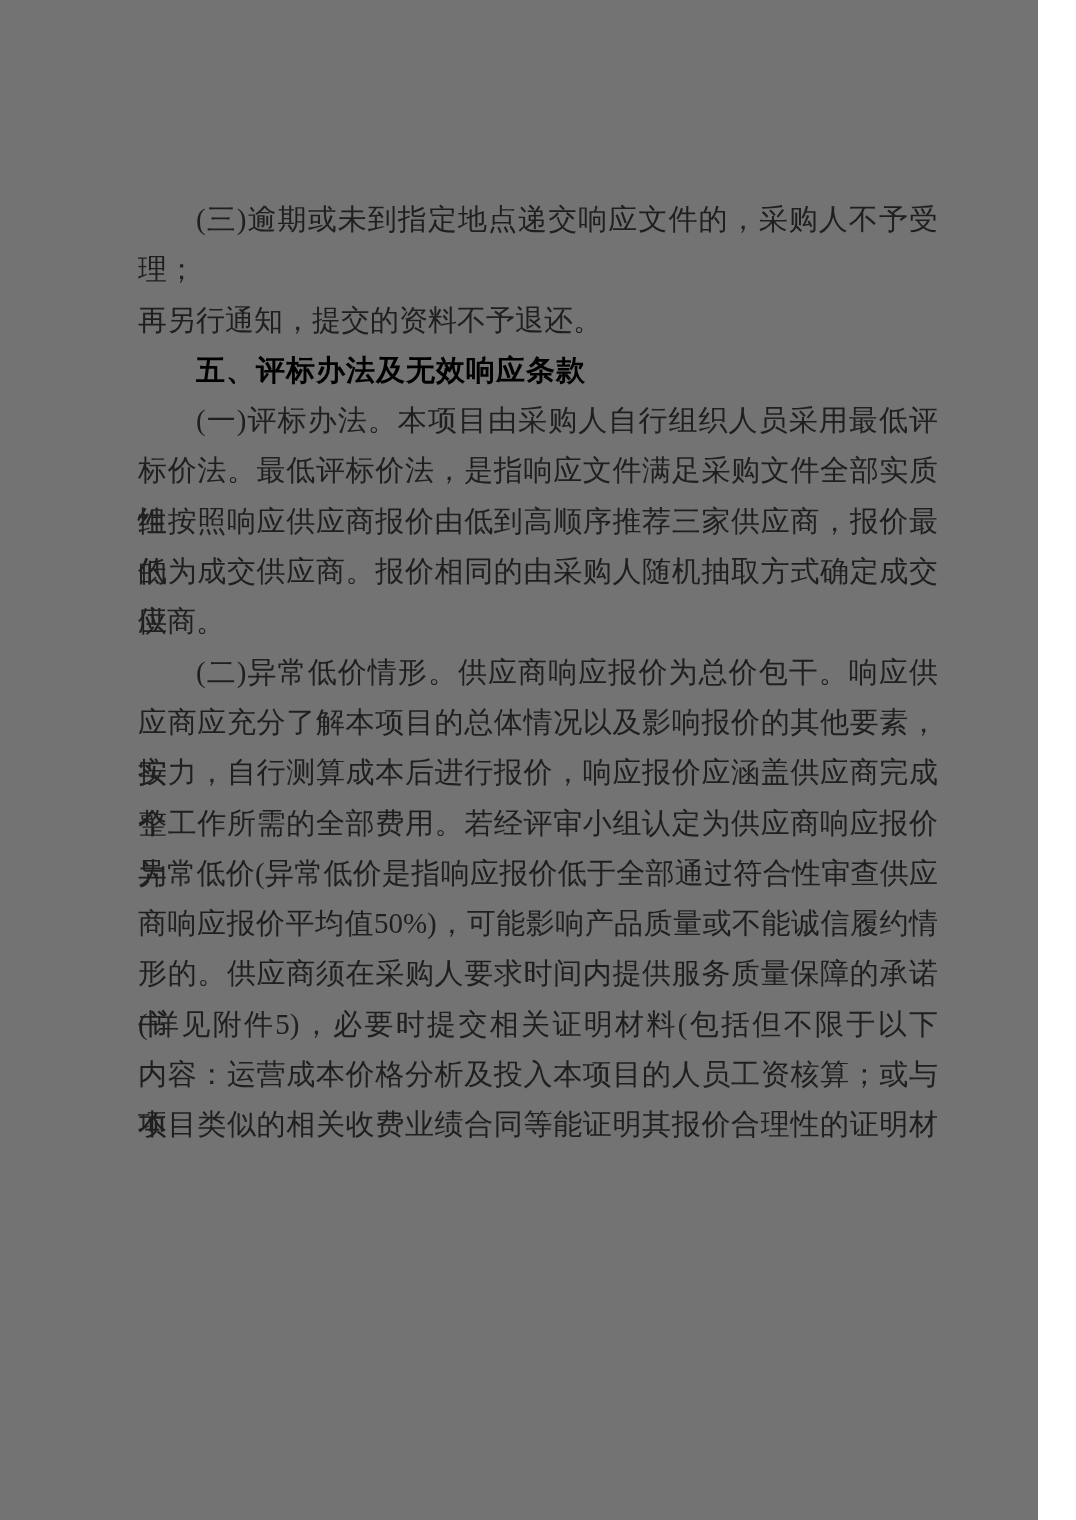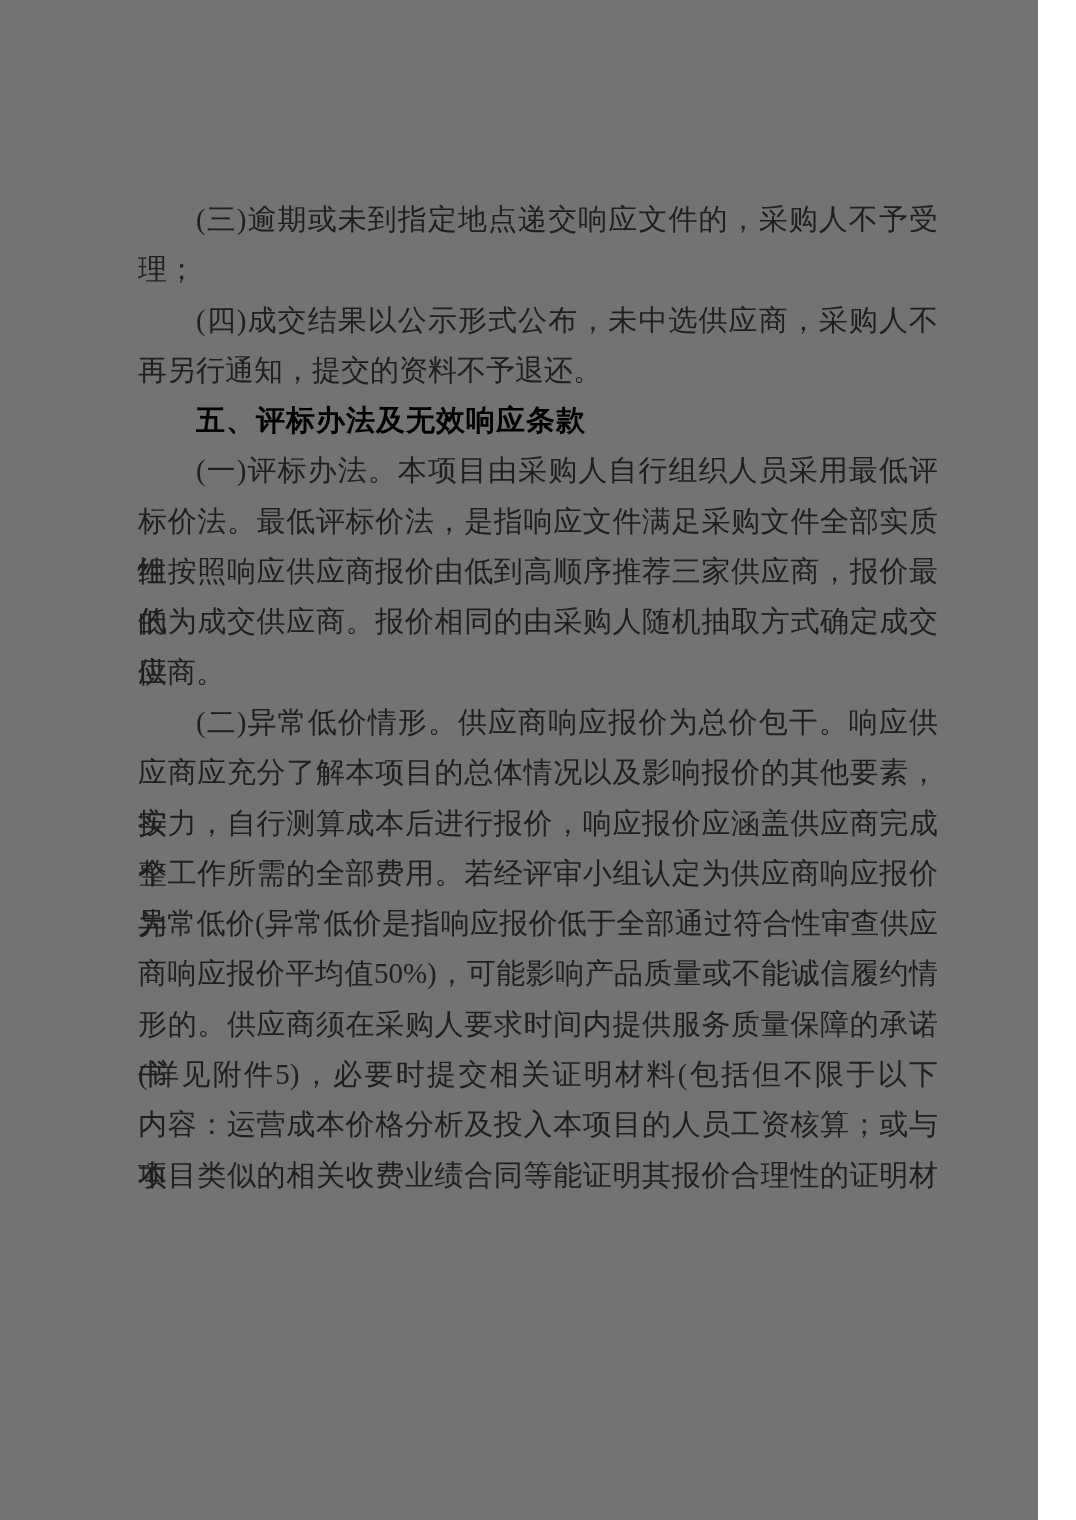--- a/index.html
+++ b/index.html
@@ -46,21 +46,20 @@
     letter-spacing: 1px;
   }
 </style>
 </head>
 <body>
 
 <div class="page">
   <div class="doc-body">
       <div class="line indent justify">(三)逾期或未到指定地点递交响应文件的，采购人不予受</div>
       <div class="line">理；</div>
-      <div class="line indent justify">(四)成交结果以公示形式公布，未中选供应商，采购人不</div>
       <div class="line">再另行通知，提交的资料不予退还。</div>
       <div class="line indent heading">五、评标办法及无效响应条款</div>
       <div class="line indent justify">(一)评标办法。本项目由采购人自行组织人员采用最低评</div>
       <div class="line justify">标价法。最低评标价法，是指响应文件满足采购文件全部实质性</div>
       <div class="line justify">组按照响应供应商报价由低到高顺序推荐三家供应商，报价最低</div>
       <div class="line justify">的为成交供应商。报价相同的由采购人随机抽取方式确定成交供</div>
       <div class="line">应商。</div>
       <div class="line indent justify">(二)异常低价情形。供应商响应报价为总价包干。响应供</div>
       <div class="line justify">应商应充分了解本项目的总体情况以及影响报价的其他要素，按</div>
       <div class="line justify">实力，自行测算成本后进行报价，响应报价应涵盖供应商完成整</div>

